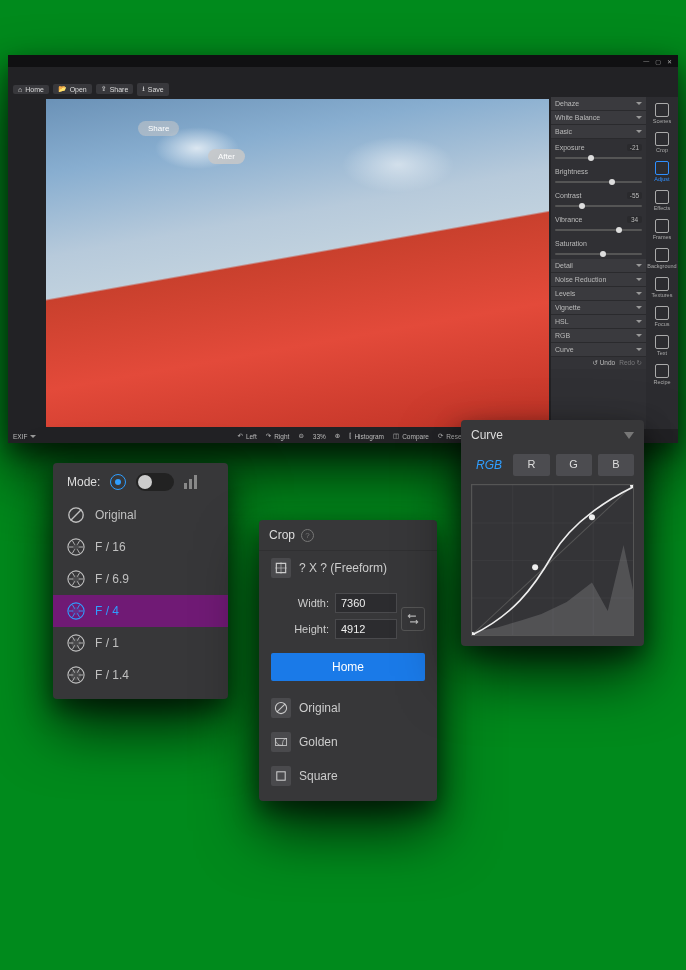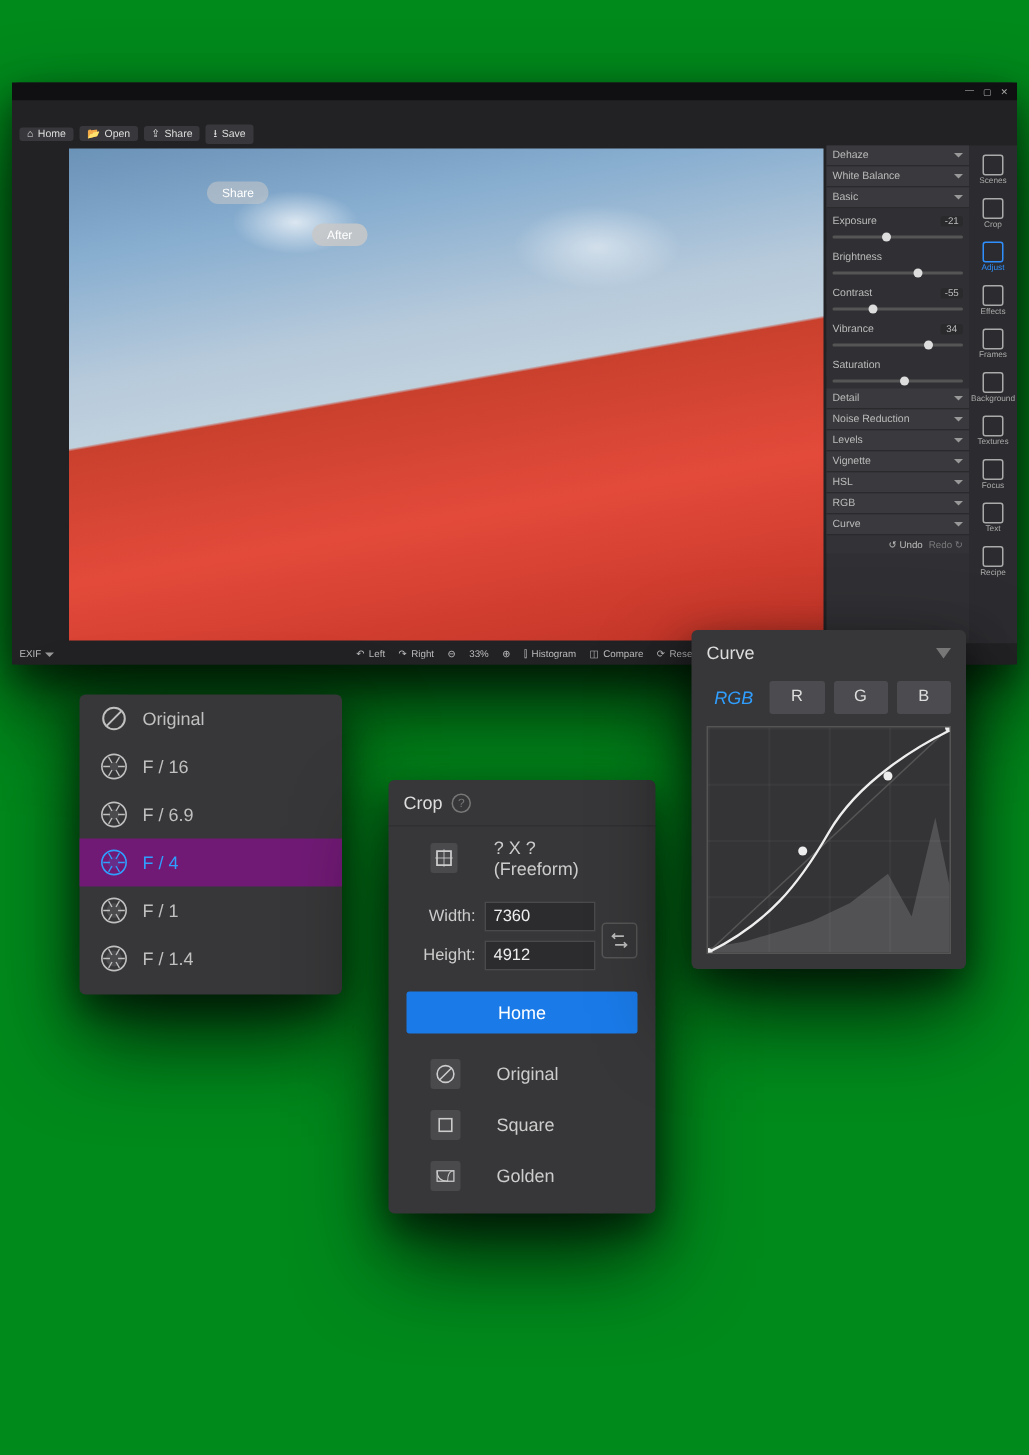--- a/index.html
+++ b/index.html
@@ -289,36 +289,36 @@
     border: 1px solid #777;
     border-radius: 50%;
     font-size: 8px;
     line-height: 11px;
     text-align: center;
     color: #777;
   }
   .crop-row {
     display: flex;
     align-items: center;
-    gap: 24px;
-    padding: 7px 28px;
+    gap: 8px;
+    padding: 7px 12px;
     font-size: 12px;
     color: #ccc;
   }
   .crop-ico {
     width: 20px; height: 20px;
     background: #4a4a4d;
     border-radius: 2px;
     display: flex;
     align-items: center;
     justify-content: center;
   }
   .crop-ico svg { width: 14px; height: 14px; }
   .crop-form {
-    padding: 8px 12px 2px 16px;
+    padding: 8px 12px 2px 28px;
     font-size: 11px;
   }
   .form-row {
     display: flex;
     align-items: center;
     gap: 6px;
     margin-bottom: 6px;
   }
   .form-row label { width: 42px; text-align: right; color: #ccc; }
   .form-row input {
@@ -580,20 +580,30 @@
       <div class="sc-btn">⊕</div>
       <div class="sc-btn">⫿ <span>Histogram</span></div>
       <div class="sc-btn">◫ <span>Compare</span></div>
       <div class="sc-btn">⟳ <span>Reset All</span></div>
     </div>
     <div></div>
   </div>
 </div>
 
 <div class="float mode-panel">
+  <div class="mode-head">
+    <span>Mode:</span>
+    <span class="radio-circle"></span>
+    <span class="toggle"></span>
+    <span class="bars-icon">
+        <span></span>
+        <span></span>
+        <span></span>
+      </span>
+  </div>
   <div id="mode-list">
       <div class="mode-row">
         <span class="ap-icon">
           <svg viewBox="0 0 20 20">
             <circle cx="10" cy="10" r="8" fill="none" stroke="currentColor" stroke-width="1.5"></circle>
             <line x1="4" y1="16" x2="16" y2="4" stroke="currentColor" stroke-width="1.5"></line>
           </svg>
         </span>
         <span>Original</span>
       </div>
@@ -725,33 +735,33 @@
           <svg viewBox="0 0 20 20">
             <circle cx="10" cy="10" r="8" fill="none" stroke="#ccc" stroke-width="1.5"></circle>
             <line x1="4" y1="16" x2="16" y2="4" stroke="#ccc" stroke-width="1.5"></line>
           </svg>
         </span>
         <span>Original</span>
       </div>
       <div class="crop-row">
         <span class="crop-ico">
           <svg viewBox="0 0 20 20">
-            <rect x="4" y="4" width="12" height="12" fill="none" stroke="#ccc" stroke-width="1.5"></rect>
-          </svg>
-        </span>
-        <span>Square</span>
+            <rect x="2" y="5" width="16" height="10" fill="none" stroke="#ccc" stroke-width="1.2"></rect>
+            <path d="M2 5 Q2 15 12 15 Q12 5 18 5" fill="none" stroke="#ccc" stroke-width="1"></path>
+          </svg>
+        </span>
+        <span>Golden</span>
       </div>
       <div class="crop-row">
         <span class="crop-ico">
           <svg viewBox="0 0 20 20">
-            <rect x="2" y="5" width="16" height="10" fill="none" stroke="#ccc" stroke-width="1.2"></rect>
-            <path d="M2 5 Q2 15 12 15 Q12 5 18 5" fill="none" stroke="#ccc" stroke-width="1"></path>
-          </svg>
-        </span>
-        <span>Golden</span>
+            <rect x="4" y="4" width="12" height="12" fill="none" stroke="#ccc" stroke-width="1.5"></rect>
+          </svg>
+        </span>
+        <span>Square</span>
       </div>
     </div>
 </div>
 
 <div class="float curve-panel">
   <div class="curve-title">
     <span>Curve</span>
     <span class="funnel"></span>
   </div>
   <div class="curve-tabs" id="curve-tabs">

